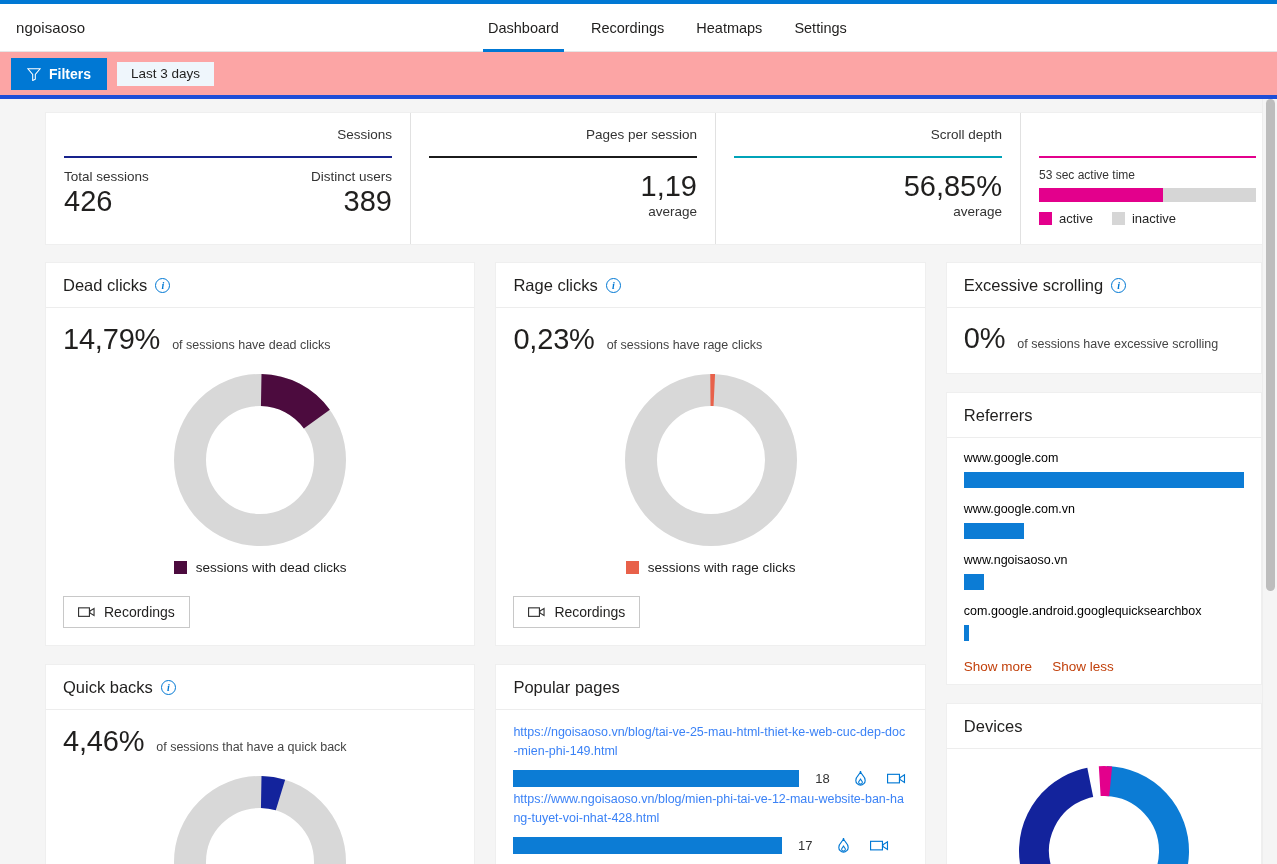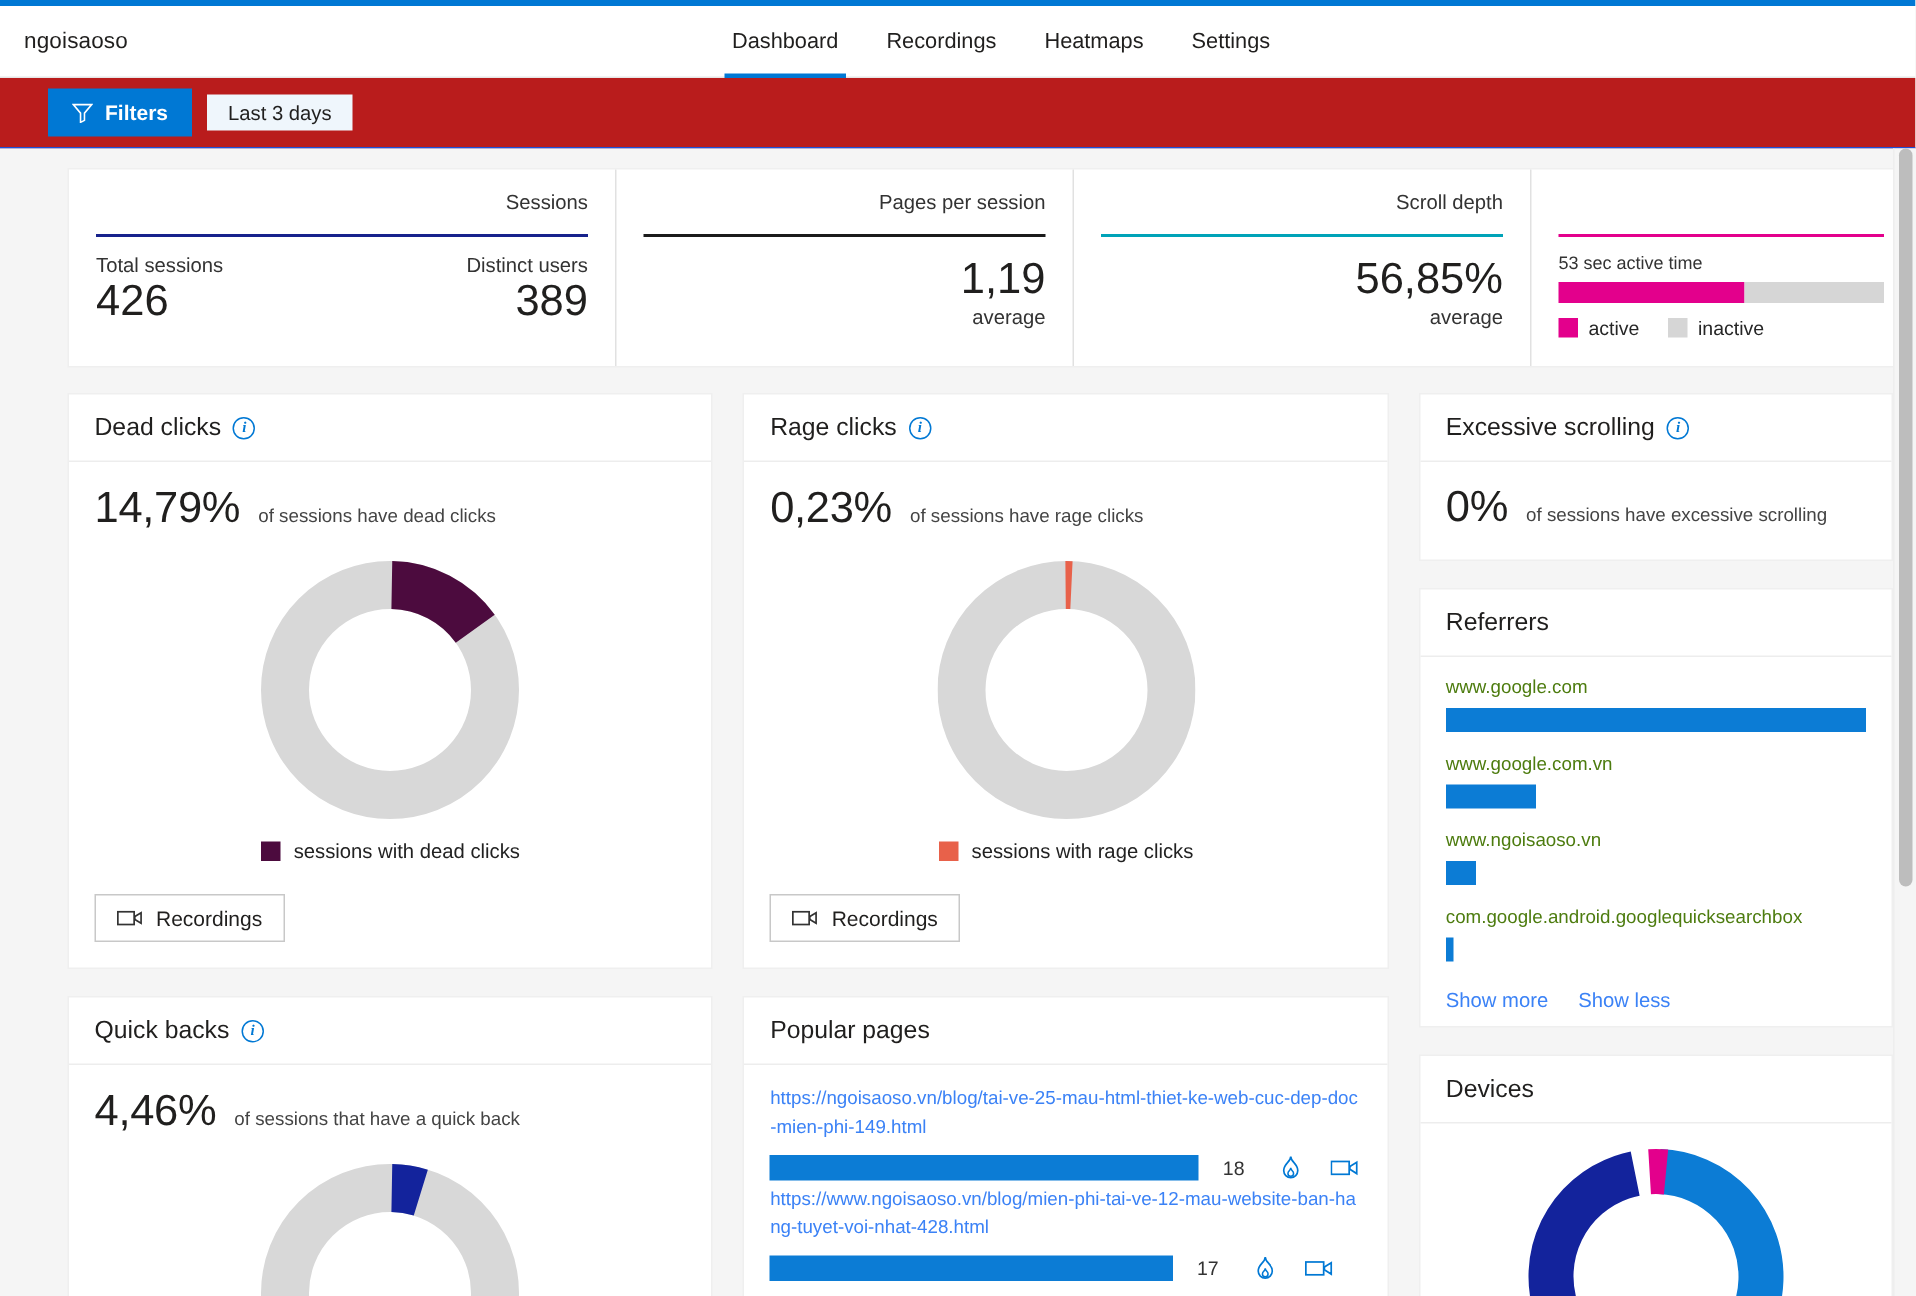--- a/index.html
+++ b/index.html
@@ -27,22 +27,22 @@
     color: #201f1e; cursor: pointer; position: relative;
   }
   .nav-item.active { color: #201f1e; }
   .nav-item.active::after {
     content: ""; position: absolute; left: 11px; right: 11px; bottom: 0;
     height: 3px; background: #0078d4;
   }
 
   
   .filterbar {
-    height: 47px; background: #b91c1c; display: flex; align-items: center;
-    padding-left: 32px; gap: 10px; border-bottom: 1px solid #1d4ed8;
+    height: 47px; background: #fca5a5; display: flex; align-items: center;
+    padding-left: 11px; gap: 10px; border-bottom: 4px solid #1d4ed8;
   }
   .btn-filters {
     background: #0078d4; color: #fff; border: none; height: 32px;
     display: flex; align-items: center; gap: 8px; padding: 0 16px;
     font-size: 14px; font-family: inherit; cursor: pointer; font-weight: 600;
   }
   .chip {
     background: #eff6fc; color: #201f1e; height: 24px; display: flex;
     align-items: center; padding: 0 14px; font-size: 13.5px; cursor: pointer;
   }
@@ -115,24 +115,24 @@
   .legend-row { display: flex; align-items: center; gap: 9px; margin-top: 14px; font-size: 13.5px; color: #222; }
 
   .btn-rec {
     margin-top: 21px; height: 32px; border: 1px solid #c8c8c8; background: #fff;
     display: inline-flex; align-items: center; gap: 9px; padding: 0 14px;
     font-size: 14px; font-family: inherit; color: #201f1e; cursor: pointer;
   }
 
   
   .ref-item { margin-bottom: 14px; }
-  .ref-label { font-size: 12.5px; color: #4d7c0f; margin-bottom: 7px; }
+  .ref-label { font-size: 12.5px; color: #000000; margin-bottom: 7px; }
   .ref-bar { height: 16px; background: #0c7cd5; }
   .ref-links { display: flex; gap: 20px; padding-top: 4px; }
-  .ref-links a { color: #3b82f6; font-size: 13.5px; text-decoration: none; cursor: pointer; text-align: right; }
+  .ref-links a { color: #c2410c; font-size: 13.5px; text-decoration: none; cursor: pointer; text-align: right; }
 
   
   .pp-item { padding: 2px 0 0 0; }
   .pp-url { font-size: 12.5px; color: #3b82f6; line-height: 1.55; word-break: break-all; }
   .pp-bar-row { display: flex; align-items: center; gap: 0; margin-top: 7px; height: 19px; }
   .pp-bar { height: 17px; background: #0c7cd5; }
   .pp-count { font-size: 13px; color: #333; width: 46px; text-align: center; }
   .pp-icons { display: flex; align-items: center; gap: 19px; padding-left: 8px; }
 
   svg { display: block; }

